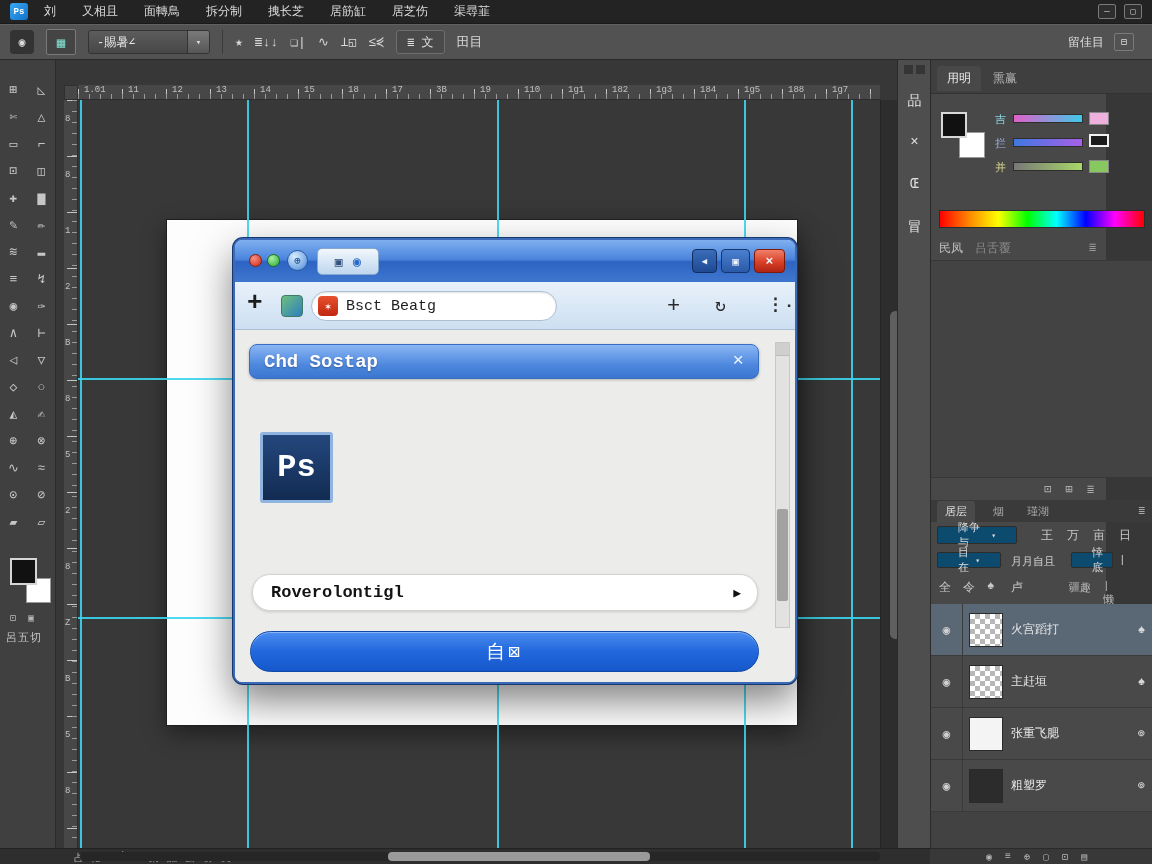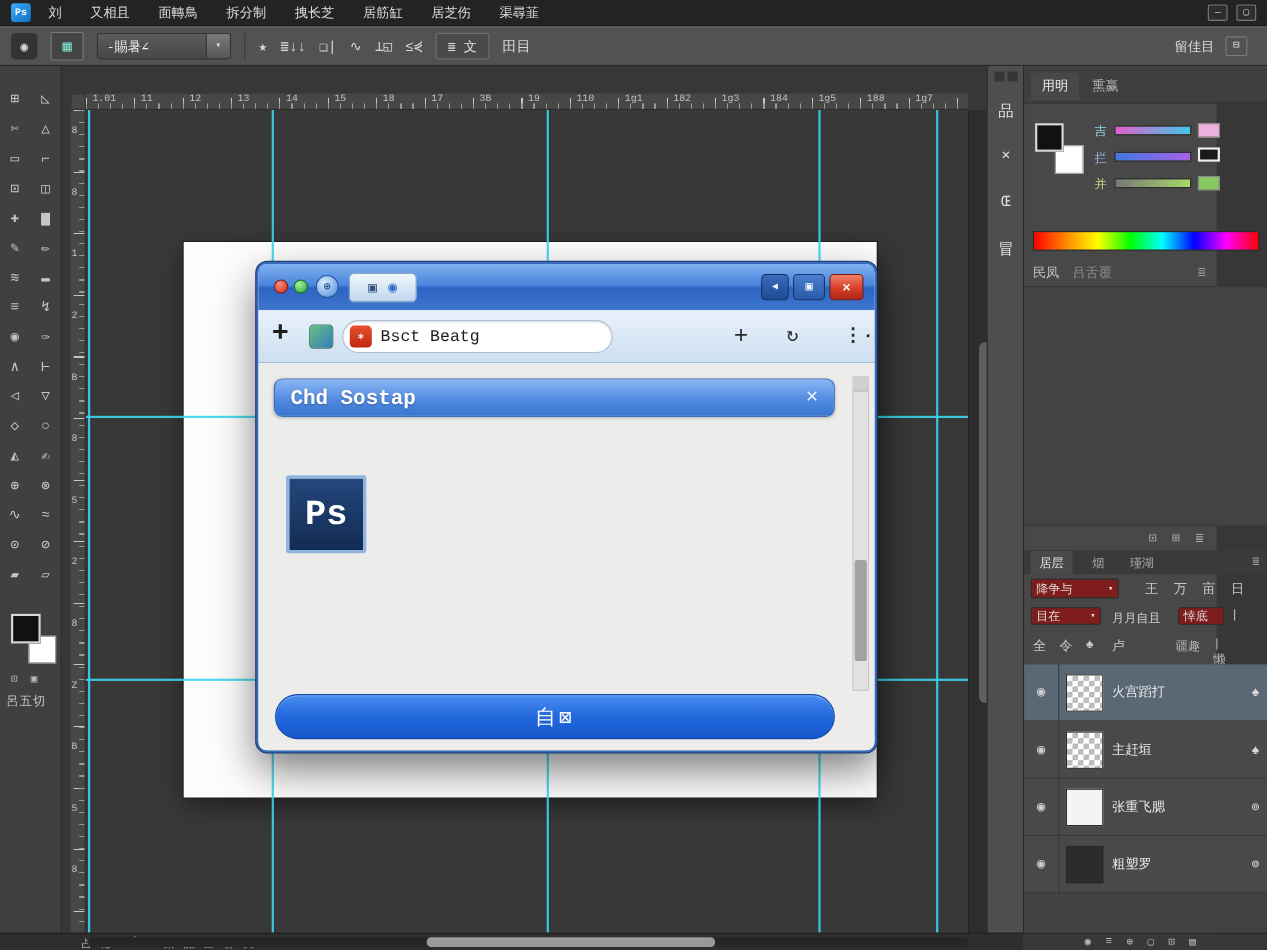--- a/index.html
+++ b/index.html
@@ -115,21 +115,21 @@
   .sl-bar { position:absolute; width:70px; height:9px; border:1px solid #2e2e2e; }
   .sl-box { position:absolute; width:20px; height:13px; border:1px solid #888; }
   .spectrum { position:absolute; left:8px; top:150px; width:206px; height:18px; border:1px solid #2c2c2c;
     background:linear-gradient(to right,#ff0000,#ff8800,#ffff00,#00ff00,#00ffff,#0000ff,#ff00ff,#ff0000); }
   .sw-title { position:absolute; top:180px; font-size:12px; }
   .sw-body { position:absolute; left:0; top:200px; width:222px; height:218px; background:#434343; border-top:1px solid #383838; border-bottom:1px solid #383838; }
   .sw-foot { position:absolute; top:422px; right:12px; display:flex; gap:14px; color:#aaa; font-size:12px; }
   .ly-tabband { position:absolute; left:0; top:440px; width:222px; height:22px; background:#3a3a3a; }
   .ly-tab { position:absolute; top:4px; font-size:11px; color:#a8a8a8; }
   .ly-tab.active { background:#4a4a4a; padding:3px 8px; top:1px; color:#e0e0e0; border-radius:3px 3px 0 0; }
-  .ly-dd { position:absolute; background:#7f1d1d; border:1px solid #2c2c2c; border-radius:2px; font-size:11px; color:#ddd; display:flex; align-items:center; padding:0 4px; gap:4px; }
+  .ly-dd { position:absolute; background:#0c4a6e; border:1px solid #2c2c2c; border-radius:2px; font-size:11px; color:#ddd; display:flex; align-items:center; padding:0 20px; gap:4px; }
   .ly-ic { position:absolute; font-size:12px; color:#c8c8c8; }
   .ly-txt { position:absolute; font-size:11px; color:#cfcfcf; }
   .layer-row { position:absolute; left:0; width:222px; height:52px; background:#494949; border-bottom:1px solid #3a3a3a; display:flex; align-items:center; }
   .layer-row.selected { background:#5a6775; }
   .eye-cell { width:32px; height:52px; border-right:1px solid #3a3a3a; display:flex; align-items:center; justify-content:center; color:#d0d0d0; font-size:13px; flex:0 0 32px; }
   .thumb { width:34px; height:34px; margin-left:6px; border:1px solid #2a2a2a; flex:0 0 34px; }
   .thumb.white { background:#f4f4f4; }
   .thumb.dark { background:#2c2c2c; }
   .checker { background-color:#fff;
     background-image:linear-gradient(45deg,#b8b8b8 25%,transparent 25%,transparent 75%,#b8b8b8 75%),linear-gradient(45deg,#b8b8b8 25%,transparent 25%,transparent 75%,#b8b8b8 75%);
@@ -305,20 +305,24 @@
           <span class="tb-ico" style="left:432px; font-size:22px; font-weight:300;">+</span>
           <span class="tb-ico" style="left:480px; font-size:18px;">↻</span>
           <span class="tb-ico" style="left:532px; font-size:17px; font-weight:bold;">⋮·</span>
         </div>
         <div class="dlg-content">
           <div class="popup-hd">
             <span class="popup-title">Chd Sostap</span>
             <span class="popup-x">×</span>
           </div>
           <div class="ps-badge">Ps</div>
+          <div class="dlg-dd">
+            <span class="t">Roverolontigl</span>
+            <span class="a">▶</span>
+          </div>
           <div class="dlg-btn">自⊠</div>
           <div class="dlg-scroll">
             <div class="cap"></div>
             <div class="th"></div>
           </div>
         </div>
       </div>
     </div>
 
     <div class="abs vscroll">

